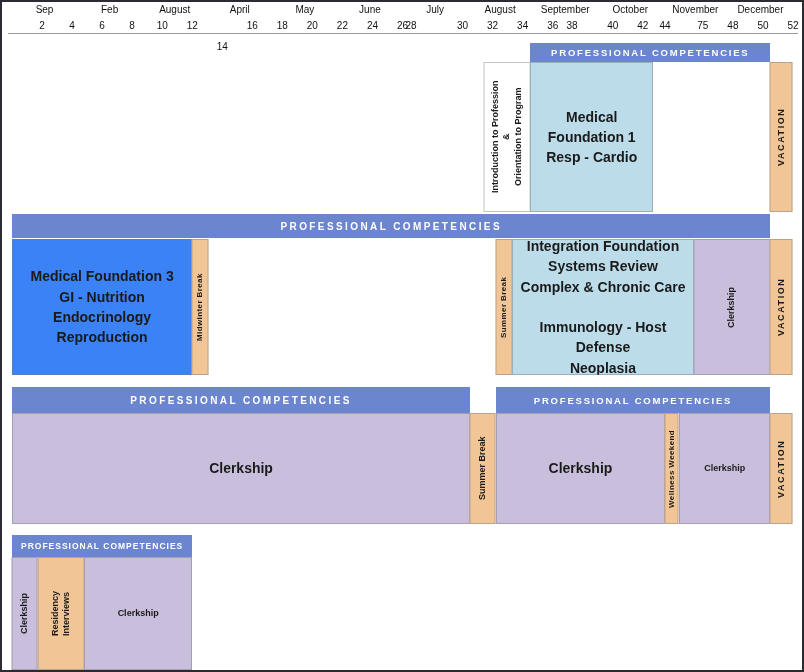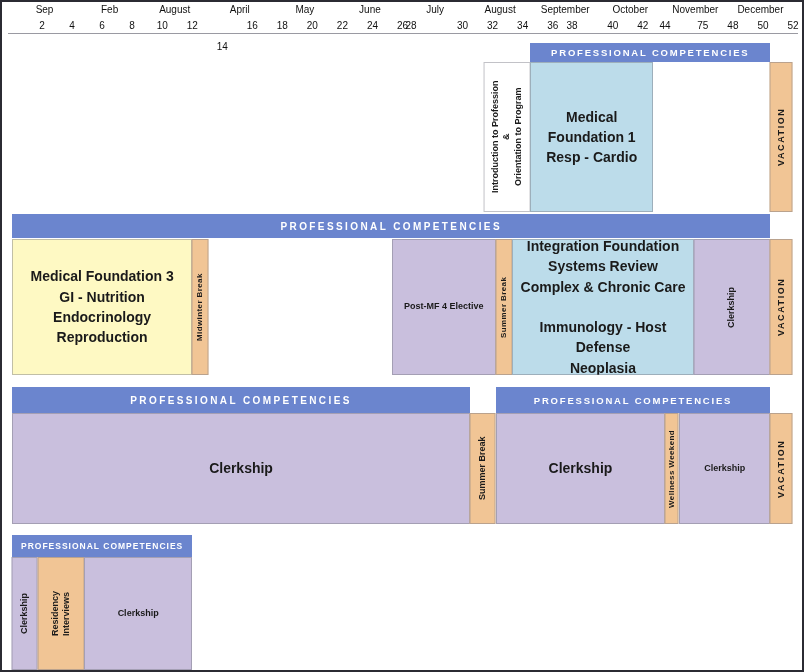--- a/index.html
+++ b/index.html
@@ -83,31 +83,28 @@
         <div class="blk outline" style="background: rgb(188, 220, 234); left: 528.163px; width: 123.158px; top: 60px; height: 150px;">
           <div class="lbl" style="white-space: pre-line;">Medical Foundation 1
 Resp - Cardio</div>
         </div>
         <div class="blk outline vert" style="background: rgb(241, 197, 149); left: 768.471px; width: 22.5288px; top: 60px; height: 150px;">
           <div class="lbl vac" style="white-space: pre-line;">VACATION</div>
         </div>
       </div>
       <div class="row" style="left: 0px; top: 0px; width: 800px; height: 668px;">
         <div class="blk pcbar" style="left: 10px; width: 758.471px; top: 212px; height: 24px;">PROFESSIONAL COMPETENCIES</div>
-        <div class="blk outline" style="background: #fef9c3; left: 10px; width: 180.231px; top: 237px; height: 136px;">
+        <div class="blk outline" style="background: #3b82f6; left: 10px; width: 180.231px; top: 237px; height: 136px;">
           <div class="lbl" style="white-space: pre-line;">Medical Foundation 3
 GI - Nutrition
 Endocrinology
 Reproduction</div>
         </div>
         <div class="blk outline vert" style="background: rgb(241, 197, 149); left: 190.231px; width: 16.5212px; top: 237px; height: 136px;">
           <div class="lbl brk" style="white-space: pre-line;">Midwinter Break</div>
-        </div>
-        <div class="blk outline" style="background: rgb(201, 191, 221); left: 389.987px; width: 103.633px; top: 237px; height: 136px;">
-          <div class="lbl thin" style="white-space: pre-line;">Post-MF 4 Elective</div>
         </div>
         <div class="blk outline vert" style="background: rgb(241, 197, 149); left: 493.619px; width: 16.5212px; top: 237px; height: 136px;">
           <div class="lbl brk" style="white-space: pre-line;">Summer Break</div>
         </div>
         <div class="blk outline" style="background: rgb(188, 220, 234); left: 510.14px; width: 181.733px; top: 237px; height: 136px;">
           <div class="lbl" style="white-space: pre-line;">Integration Foundation
 Systems Review
 Complex &amp; Chronic Care
 
 Immunology - Host Defense

